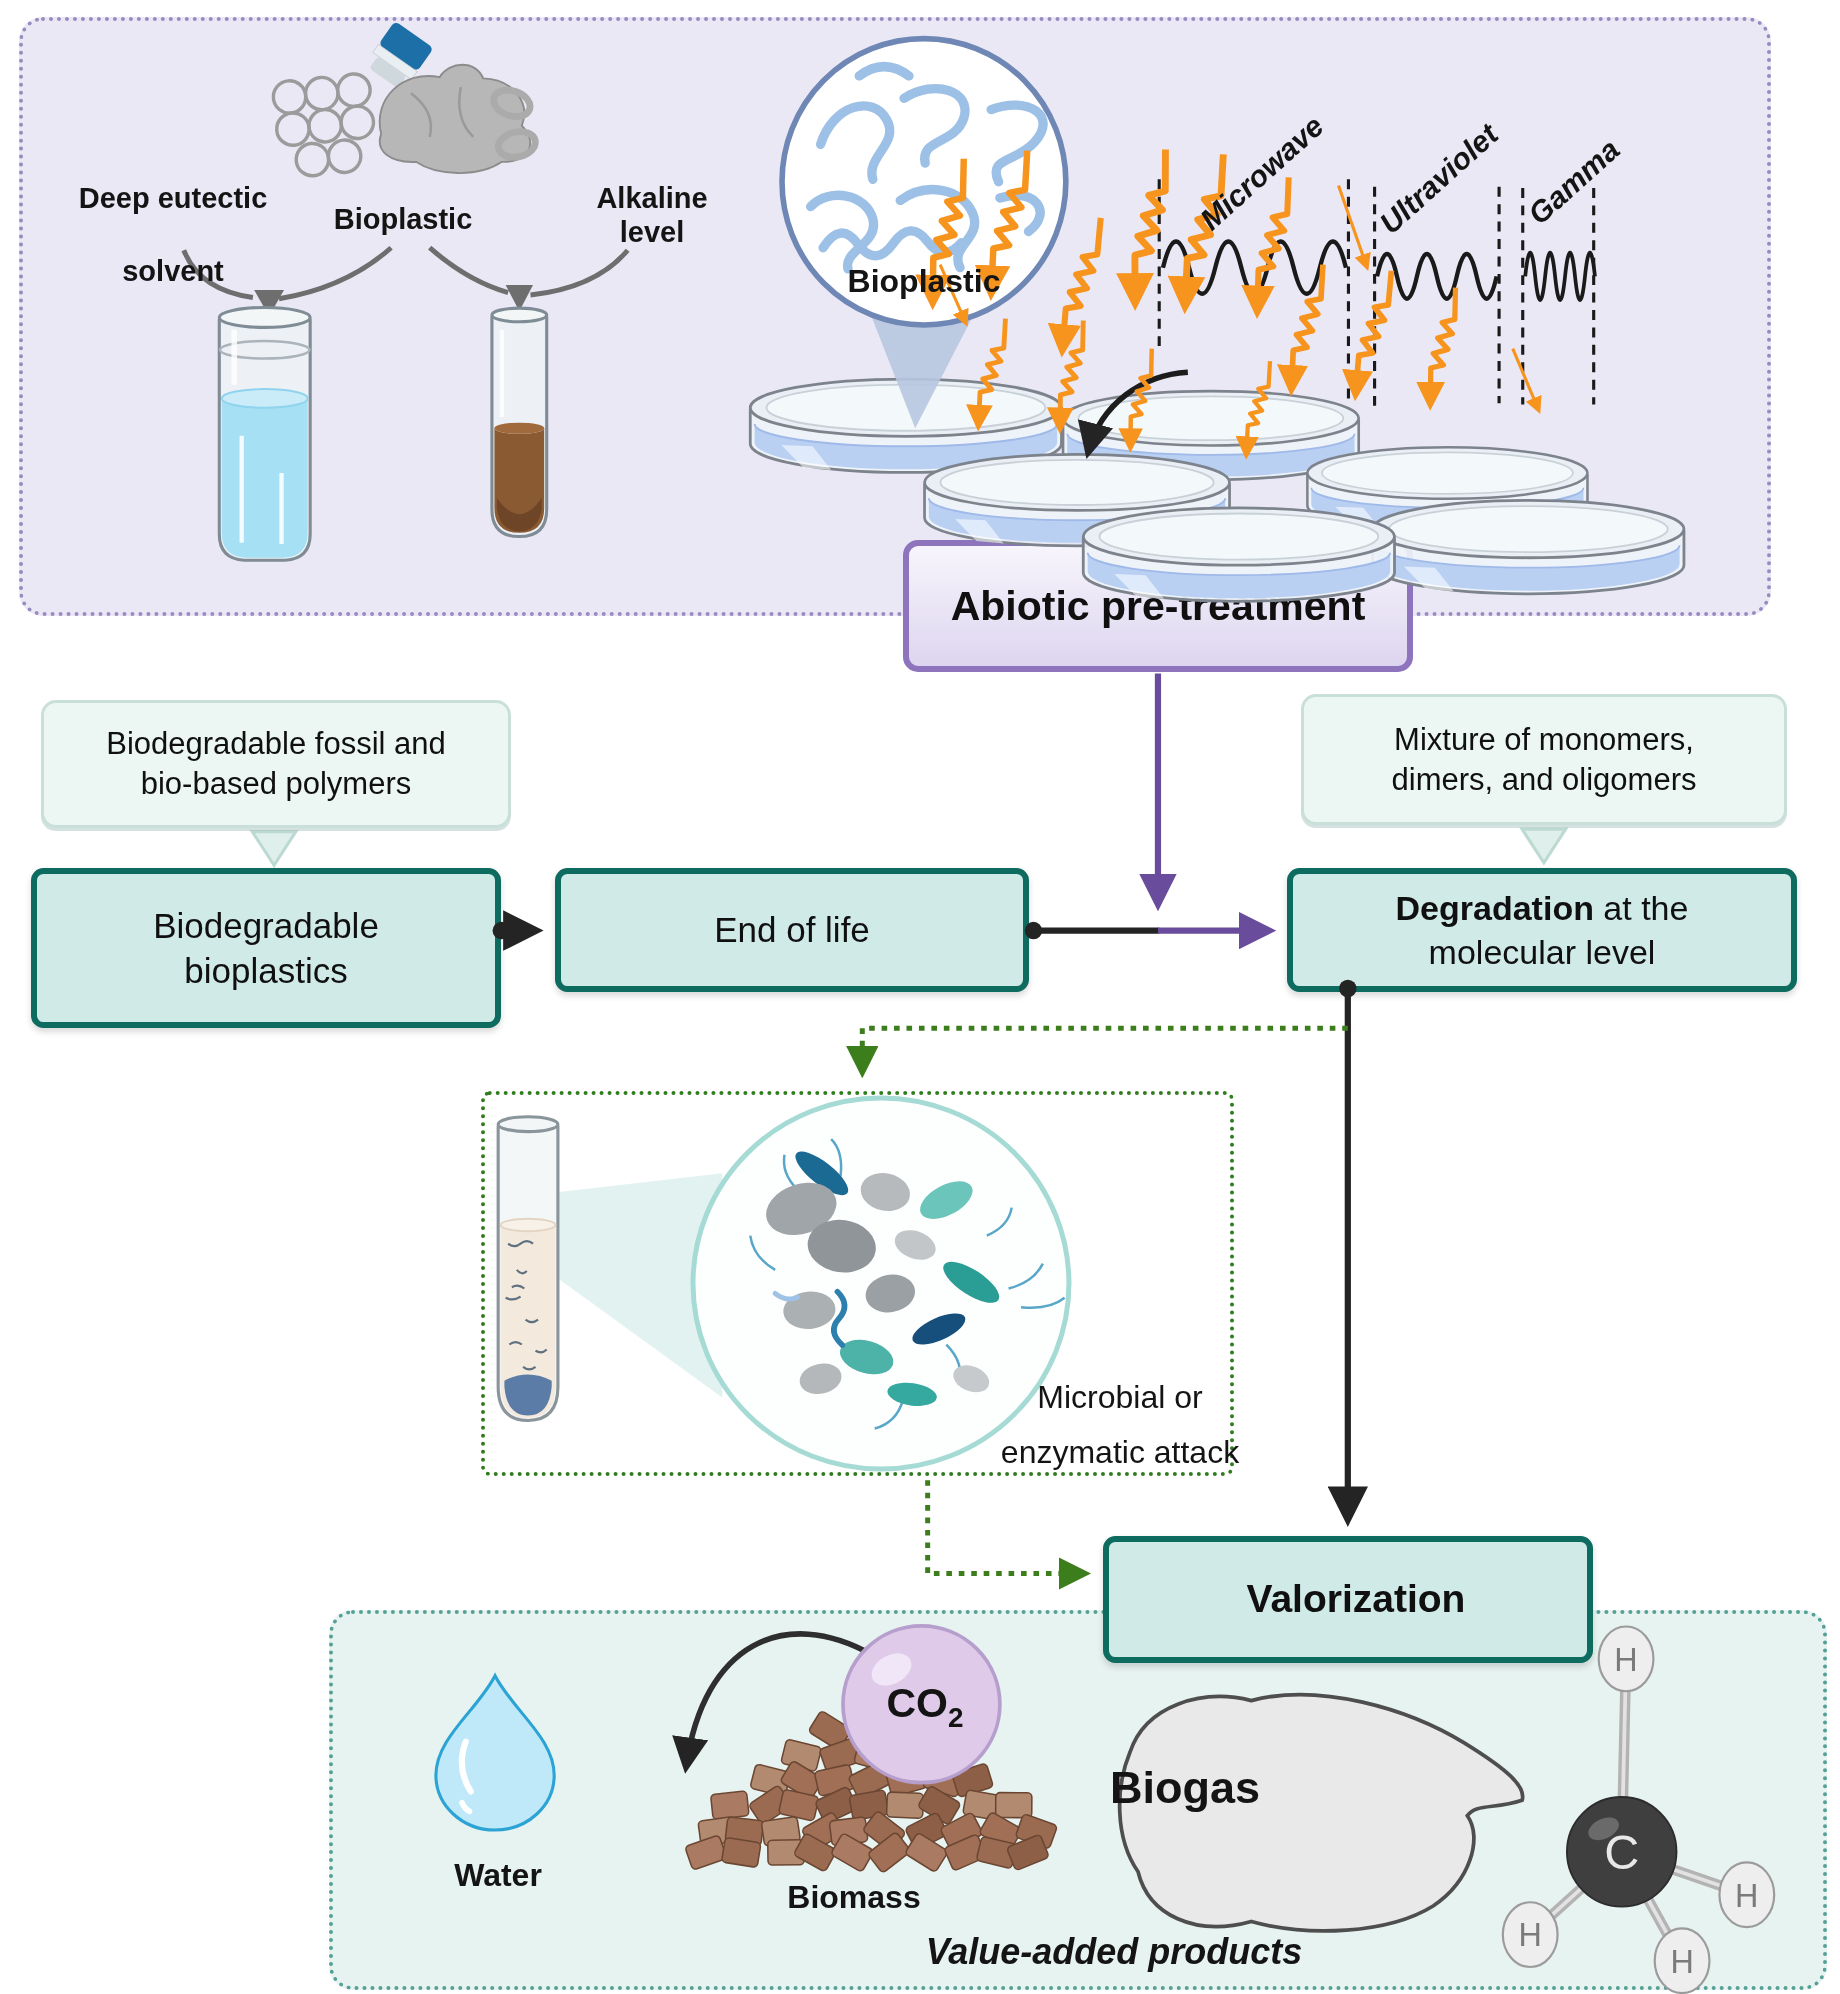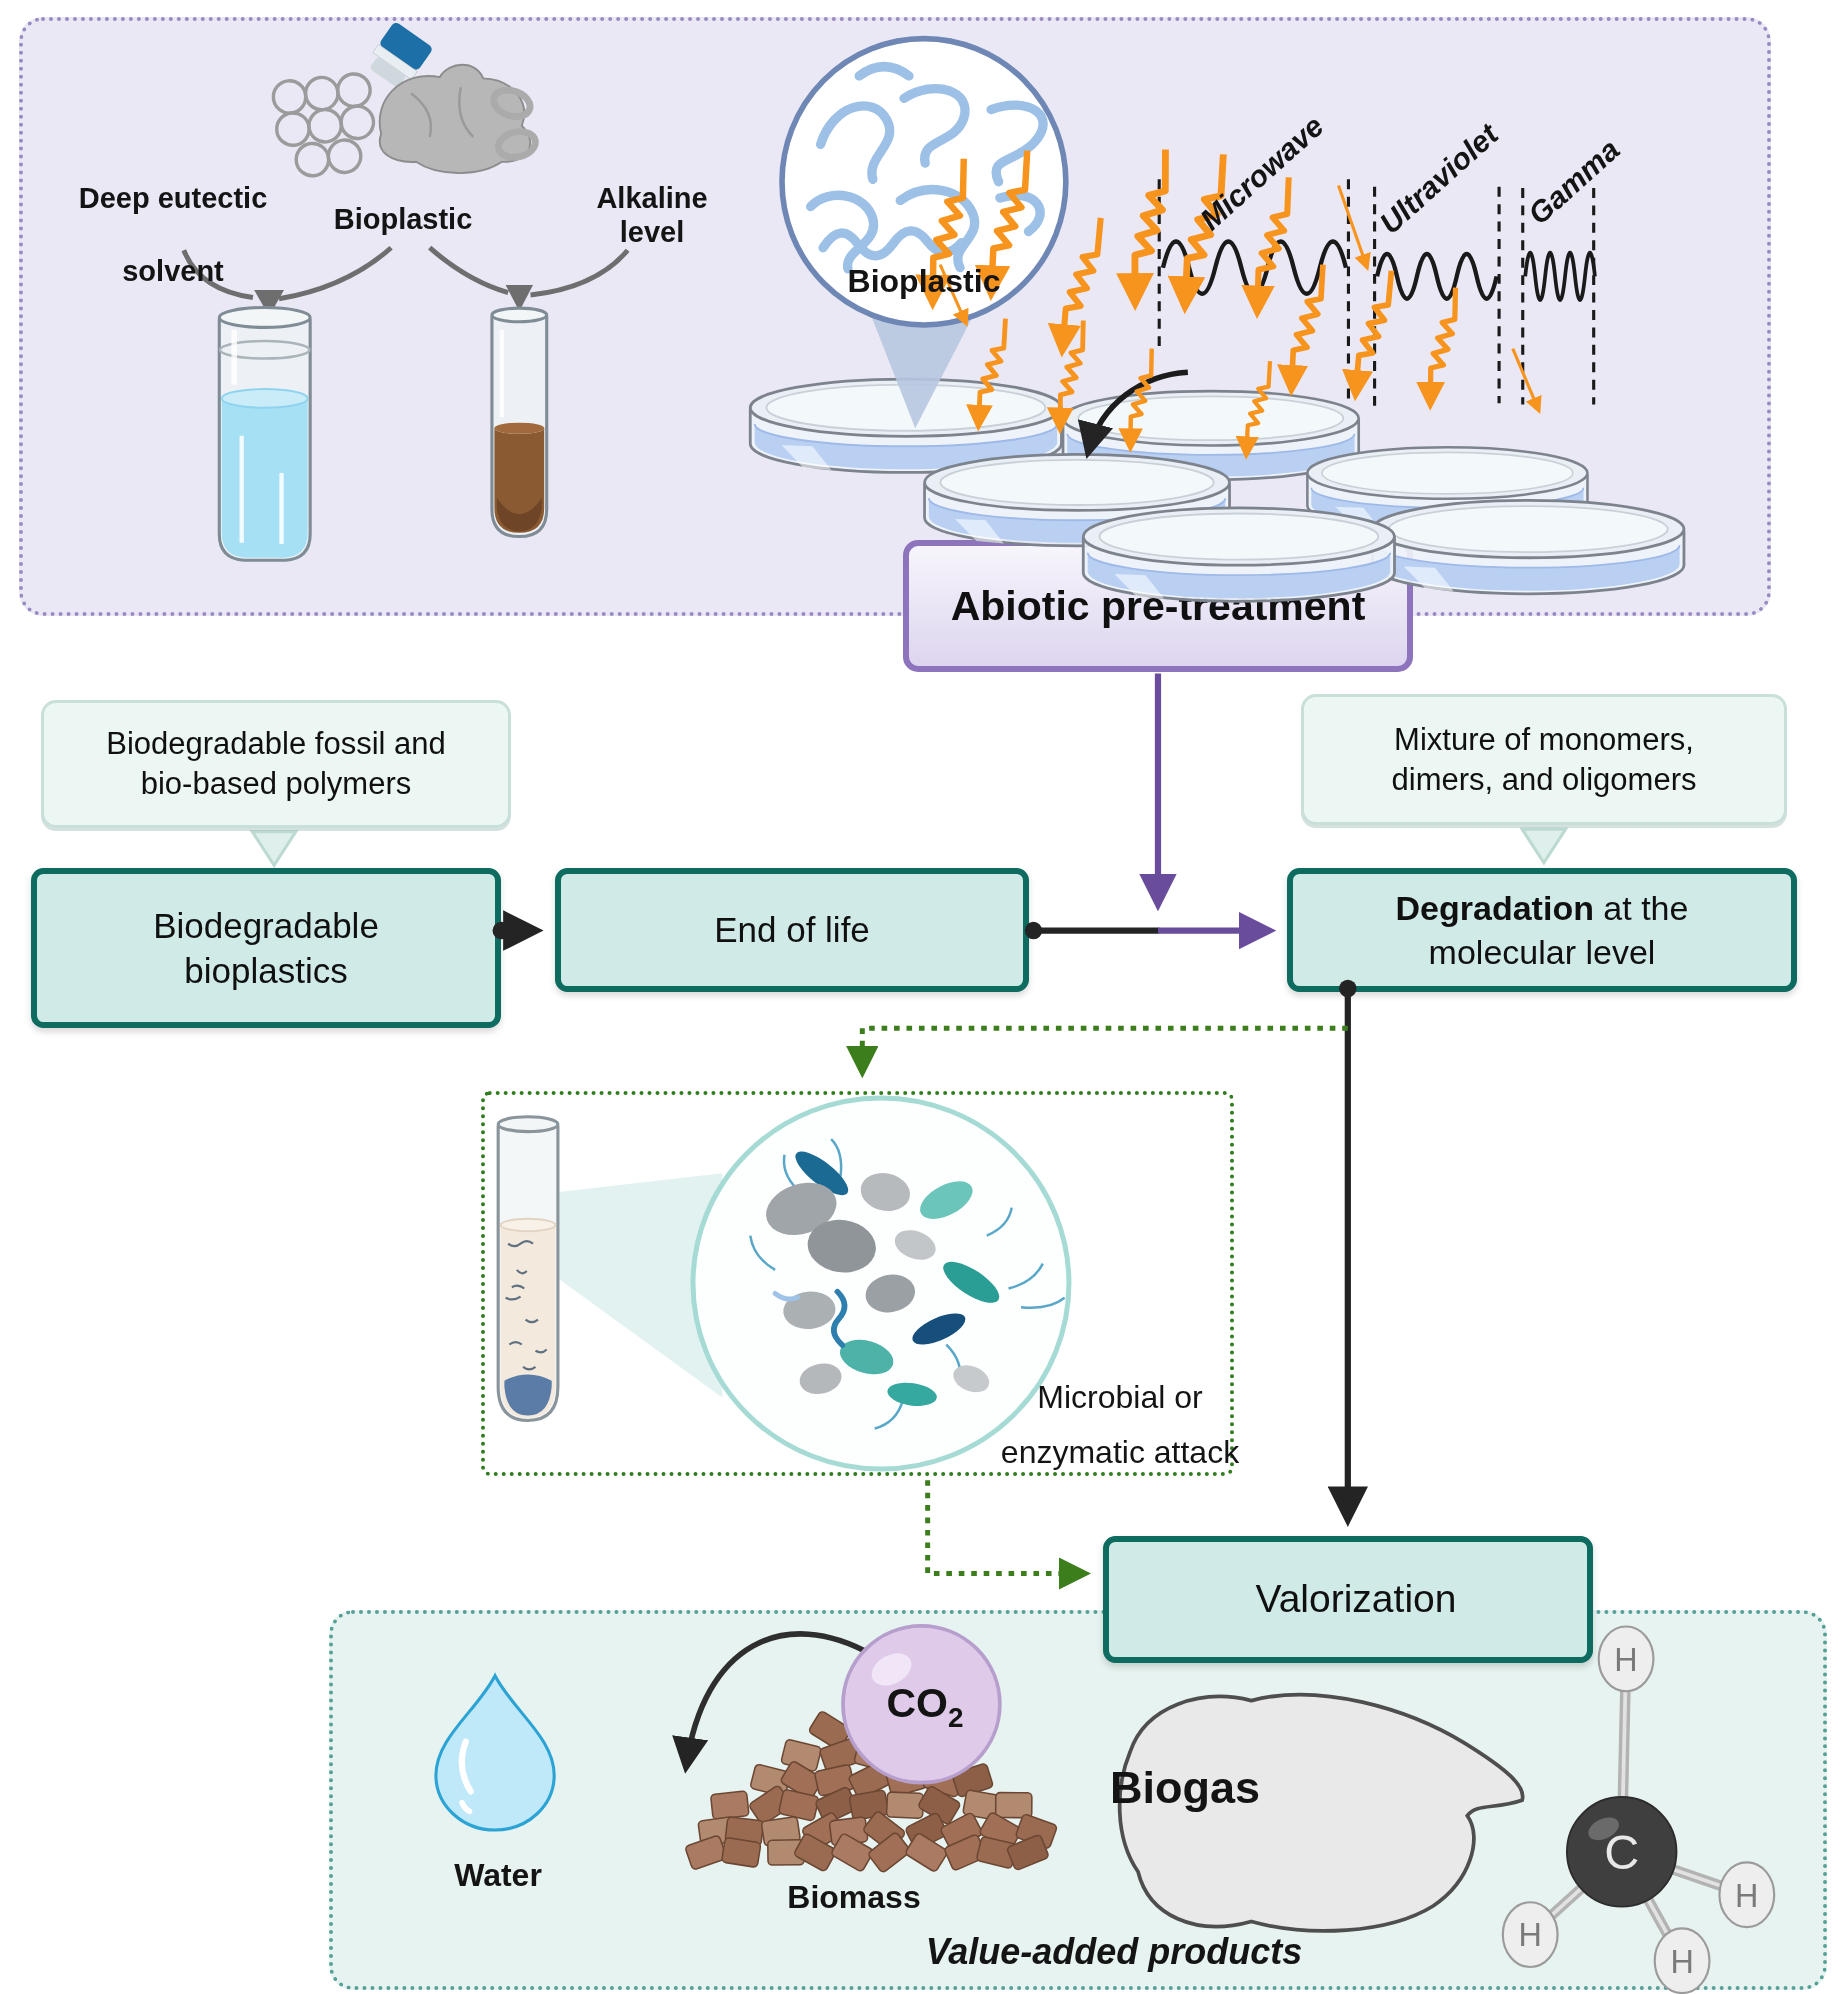--- a/index.html
+++ b/index.html
@@ -14,21 +14,21 @@
       border:4.4px dotted #2f7d1d;border-radius:8.7px;}
   .box{position:absolute;box-sizing:border-box;display:flex;flex-direction:column;
       align-items:center;justify-content:center;text-align:center;color:#101010;z-index:3;}
   .light{background:#ecf7f4;border:3.7px solid #c9dfda;border-radius:15px;font-size:31px;line-height:1.28;
       box-shadow:0 3.1px 0 rgba(160,190,184,0.45);}
   .teal{background:#cfeae7;border:6.2px solid #0d6b60;border-radius:12.4px;font-size:35px;line-height:1.3;
       box-shadow:0 3.7px 6.2px rgba(0,0,0,0.15);}
   .abiotic{left:903px;top:540px;width:510px;height:132px;
       background:linear-gradient(#f7f5fc,#ddd5ef);border:6.2px solid #8d74bd;border-radius:15px;
       font-size:41px;font-weight:800;z-index:3;}
-  .valor{left:1103px;top:1536px;width:490px;height:127px;font-size:39px;font-weight:400;padding-left:16px;}
+  .valor{left:1103px;top:1536px;width:490px;height:127px;font-size:39px;font-weight:700;padding-left:16px;}
   .lbl{position:absolute;transform:translate(-50%,-50%);text-align:center;color:#141414;z-index:7;white-space:nowrap;}
   .b{font-weight:800;}
   .rad{font-weight:800;font-style:italic;font-size:30px;transform:translate(-50%,-50%) rotate(-42deg);}
   .svg-layer{position:absolute;left:0;top:0;z-index:5;pointer-events:none;}
   sub{font-size:0.68em;}
 </style>
 </head>
 <body>
 
 <div class="canvas">

